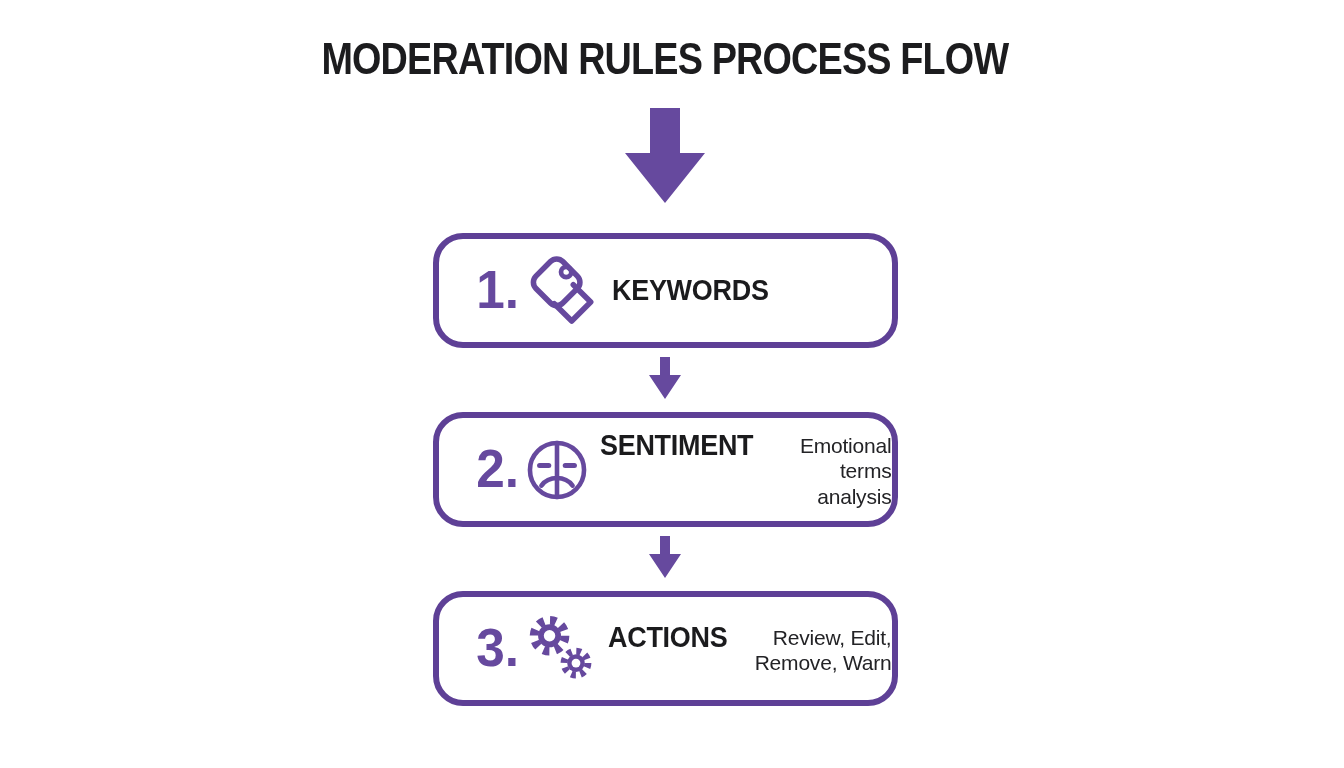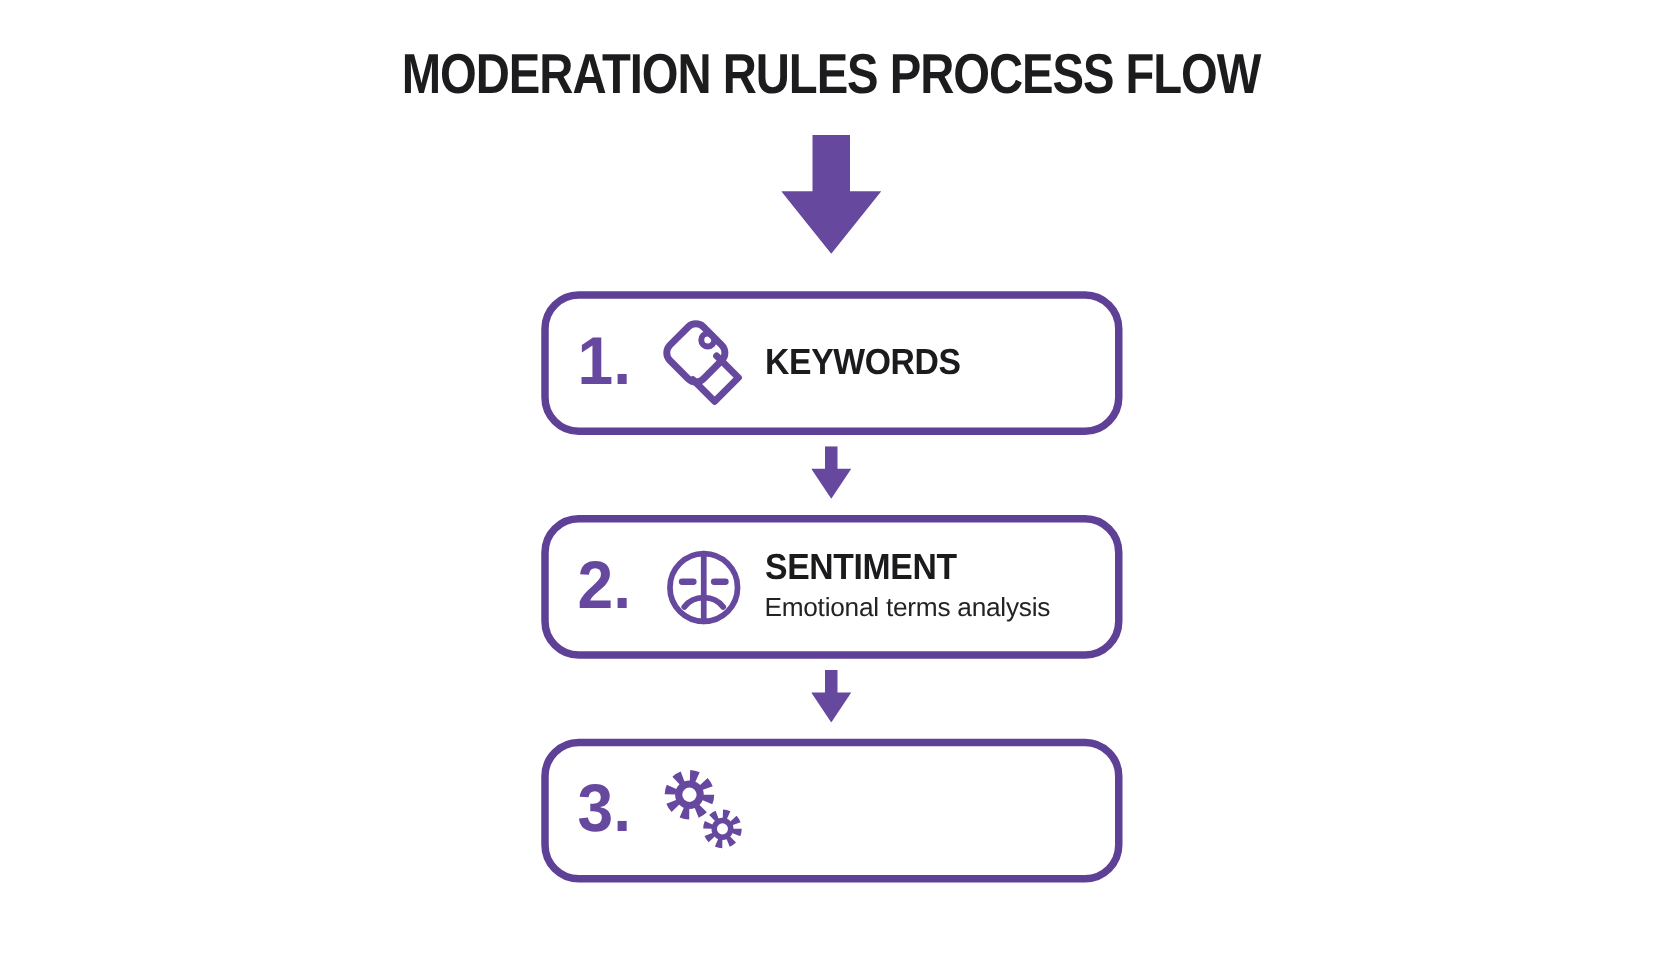--- a/index.html
+++ b/index.html
@@ -6,20 +6,21 @@
   .canvas {
     position: relative;
     width: 1344px;
     height: 768px;
     background: #ffffff;
     overflow: hidden;
     font-family: "Liberation Sans", sans-serif;
     display: flex;
     flex-direction: column;
     align-items: center;
+    text-align: right;
   }
   .flow-col {
     display: flex;
     flex-direction: column;
     align-items: center;
     transform: translateX(-7px);
   }
   .diagram-title {
     margin-top: 36px;
     font-size: 45px;
@@ -51,21 +52,21 @@
     font-weight: bold;
     color: var(--purple-mid, #66499e);
     line-height: 1;
     min-width: 60px;
     transform: scaleX(0.95);
     transform-origin: left center;
     padding-bottom: 4px;
   }
   .step-icon { margin-left: 2px; width: 78px; display: flex; justify-content: center; }
   .step-icon svg { display: block; }
-  .step-text { margin-left: 10px; display: flex; flex-direction: column; }
+  .step-text { margin-left: 10px; display: flex; flex-direction: row; }
   .step-title {
     font-size: 29px;
     font-weight: bold;
     color: #1b1b1d;
     line-height: 1.1;
     letter-spacing: -0.3px;
     transform: scaleX(0.93);
     transform-origin: left center;
   }
   .step-sub {
@@ -136,16 +137,20 @@
             <circle cx="29" cy="27" r="13" fill="#66499e"></circle>
             <circle cx="29" cy="27" r="6.5" fill="#ffffff"></circle>
           </g>
           <g>
             <circle cx="59" cy="58" r="13.5" fill="none" stroke="#66499e" stroke-width="8" stroke-dasharray="5.3 5.3"></circle>
             <circle cx="59" cy="58" r="10" fill="#66499e"></circle>
             <circle cx="59" cy="58" r="5" fill="#ffffff"></circle>
           </g>
         </svg>
       </span>
+      <div class="step-text">
+        <div class="step-title">ACTIONS</div>
+        <div class="step-sub">Review, Edit, Remove, Warn</div>
+      </div>
     </div>
 
   </div>
 </div>
 
 </body></html>

